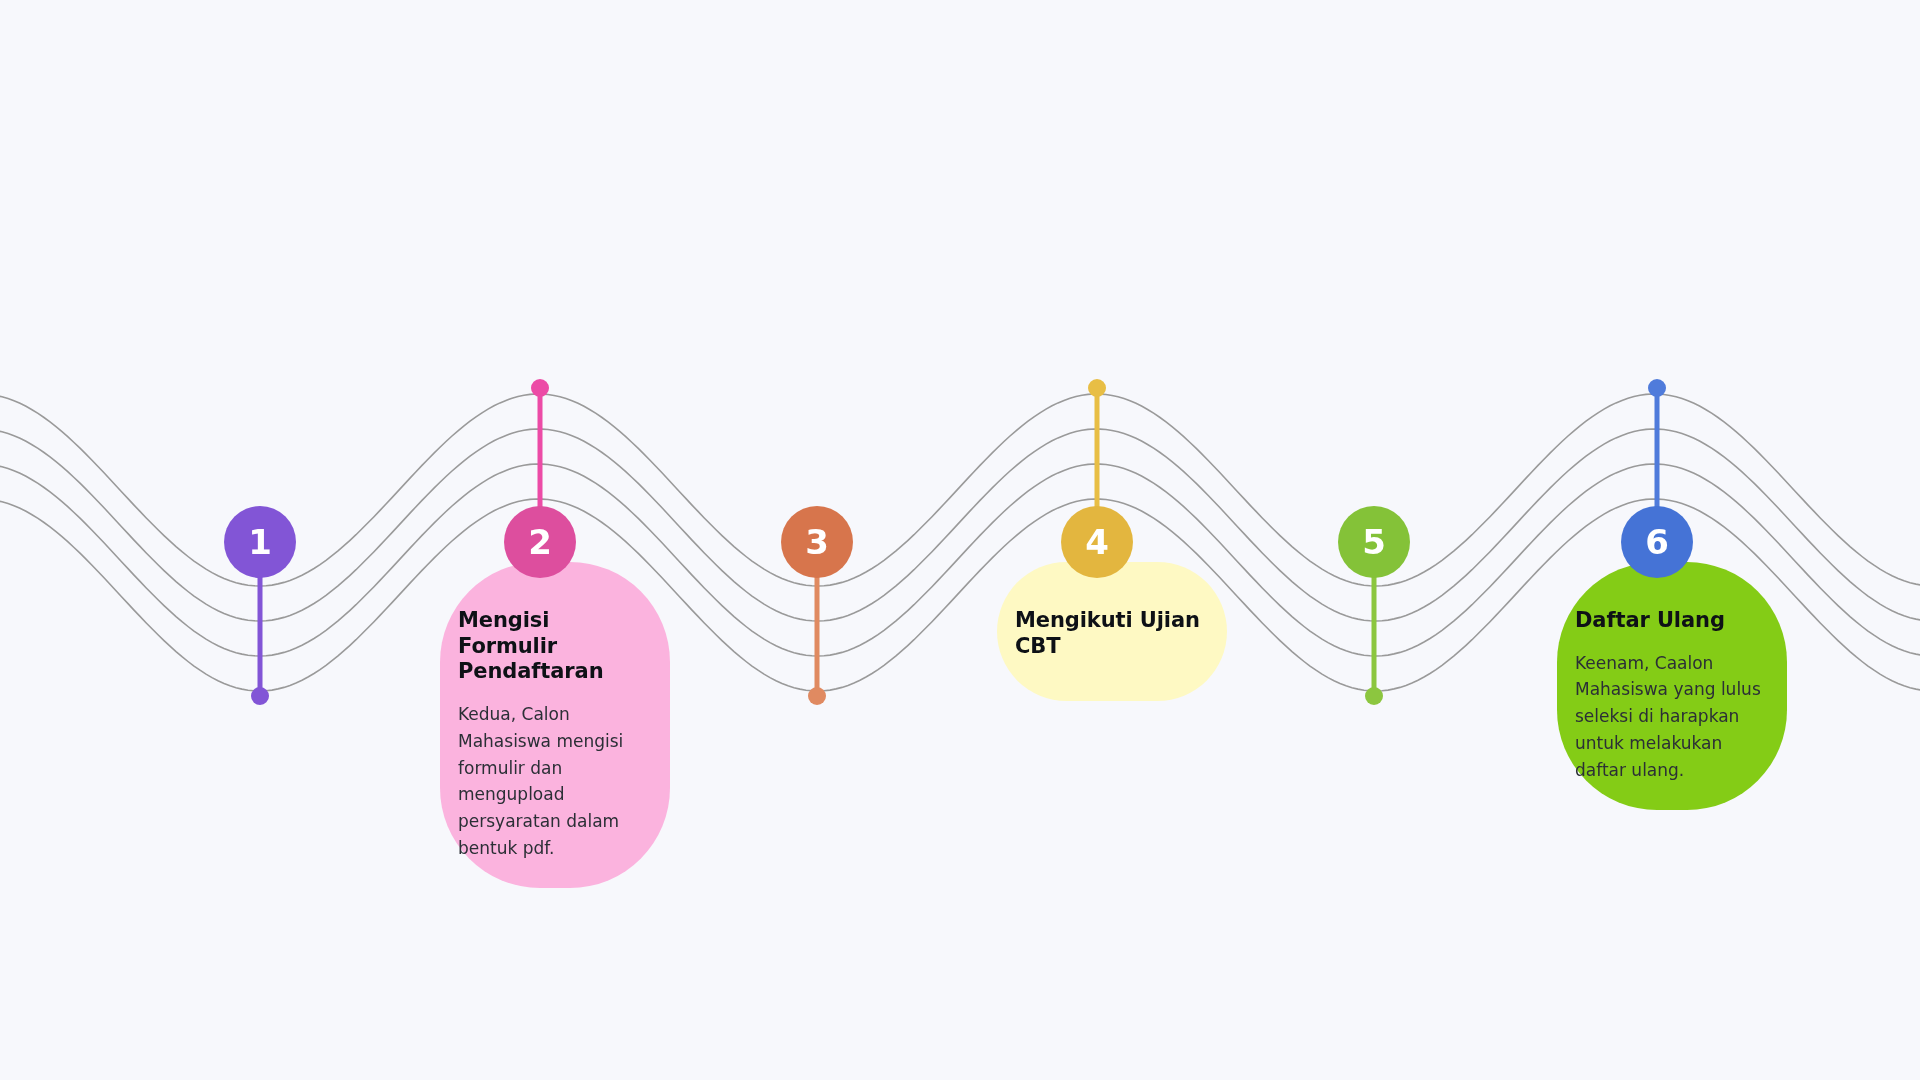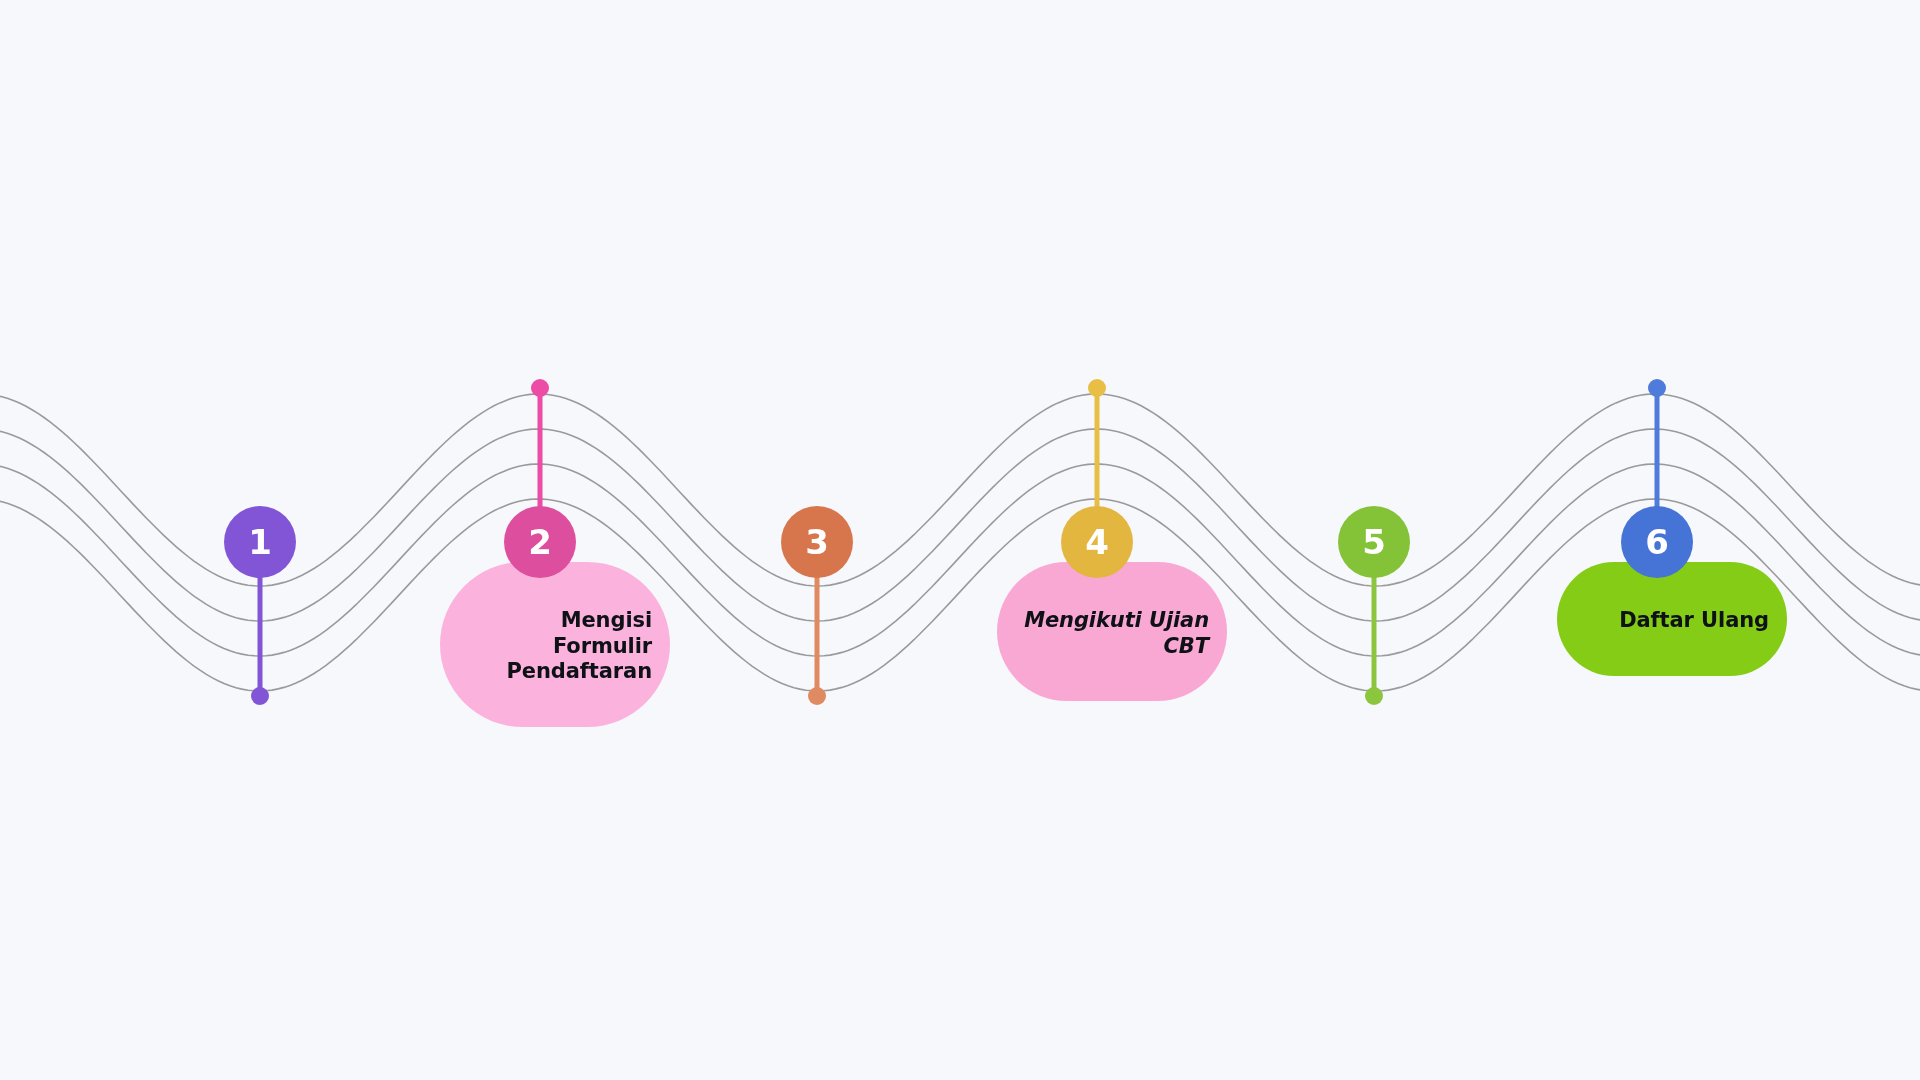--- a/index.html
+++ b/index.html
@@ -21,21 +21,21 @@
 
   
   .step{position:absolute;z-index:2;}
 
   .card{
     position:absolute;
     width:230px;
     border-radius:100px;
     box-sizing:border-box;
     padding:26px 18px 30px 18px;
-    text-align:right;
+    text-align:left;
   }
   .card.below{padding:46px 18px 26px 18px;}
 
   .card-title{
     font-size:21px;
     font-weight:700;
     line-height:1.22;
     color:#0E1116;
     letter-spacing:-0.1px;
     margin:0 0 16px 0;
@@ -92,36 +92,38 @@
       </g>
   </svg>
 
   <div id="steps-root">
       <div class="step">
         <div class="badge" style="background: rgb(130, 85, 214); left: 224px; top: 506px;">1</div>
       </div>
       <div class="step">
         <div class="card below" style="background: rgb(251, 179, 222); left: 440px; top: 562px;">
           <div class="card-title">Mengisi Formulir Pendaftaran</div>
+          <div class="card-body">Kedua, Calon Mahasiswa mengisi formulir dan mengupload persyaratan dalam bentuk pdf.</div>
         </div>
         <div class="badge" style="background: rgb(221, 78, 158); left: 504px; top: 506px;">2</div>
       </div>
       <div class="step">
         <div class="badge" style="background: rgb(215, 117, 76); left: 781px; top: 506px;">3</div>
       </div>
       <div class="step">
-        <div class="card below" style="background: #f9a8d4; left: 997px; top: 562px; font-style: italic;">
+        <div class="card below" style="background: #fef9c3; left: 997px; top: 562px;">
           <div class="card-title">Mengikuti Ujian CBT</div>
         </div>
         <div class="badge" style="background: rgb(227, 182, 63); left: 1061px; top: 506px;">4</div>
       </div>
       <div class="step">
         <div class="badge" style="background: rgb(132, 194, 56); left: 1338px; top: 506px;">5</div>
       </div>
       <div class="step">
         <div class="card below" style="background: #84cc16; left: 1557px; top: 562px;">
           <div class="card-title">Daftar Ulang</div>
+          <div class="card-body">Keenam, Caalon Mahasiswa yang lulus seleksi di harapkan untuk melakukan daftar ulang.</div>
         </div>
         <div class="badge" style="background: rgb(69, 115, 214); left: 1621px; top: 506px;">6</div>
       </div>
     </div>
 
 </div>
 
 </body></html>

